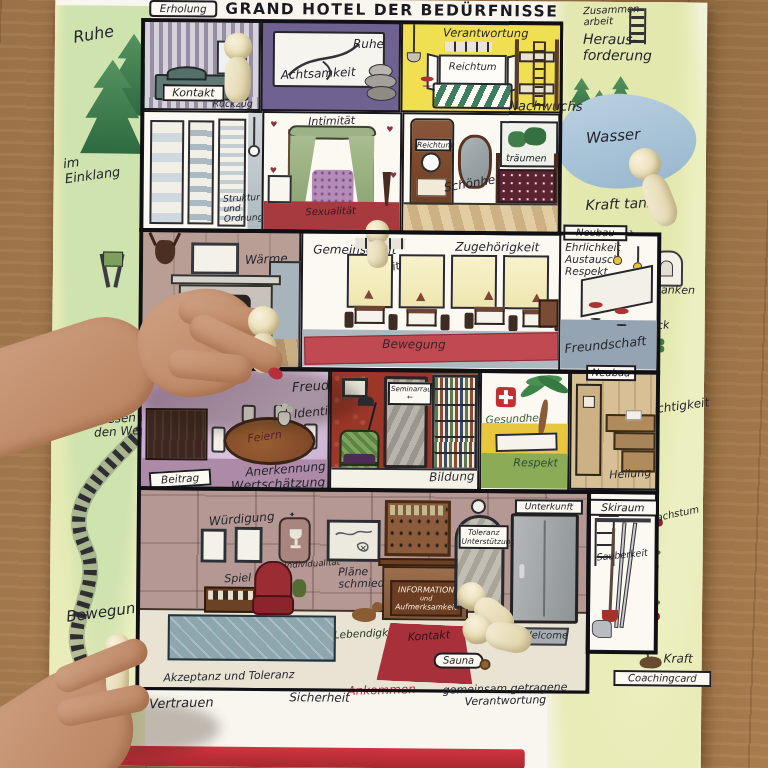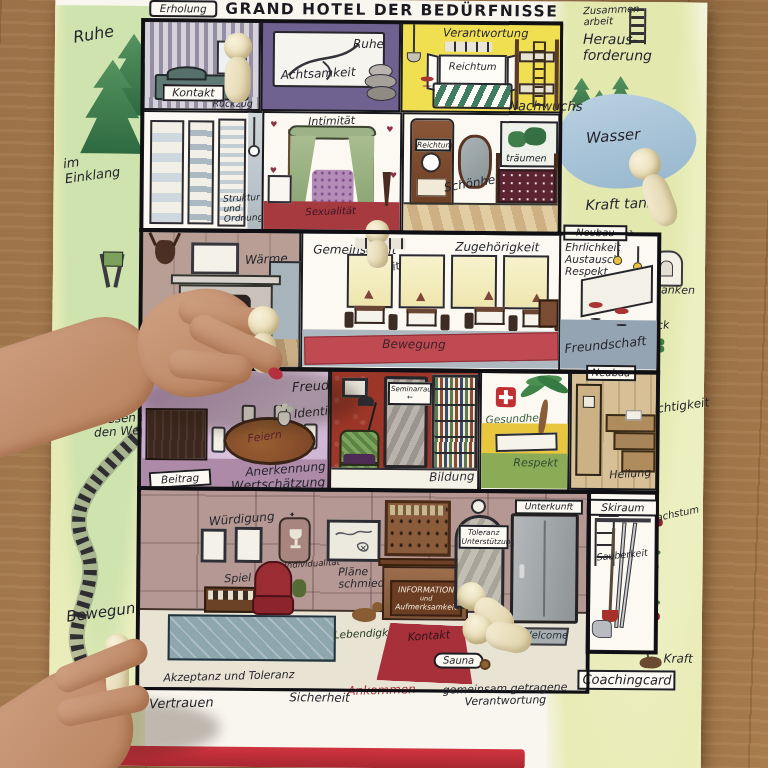--- a/index.html
+++ b/index.html
@@ -493,21 +493,21 @@
            border-left:2.5px solid #2c2c30;border-right:2.5px solid #2c2c30;
            background:repeating-linear-gradient(180deg,transparent 0 10px,#2c2c30 10px 12px)"></div>
       <div class="abs" style="left:28px;top:28px;width:4px;height:106px;background:#caccd0;border:1px solid #333;transform:rotate(4deg);box-sizing:border-box"></div>
       <div class="abs" style="left:36px;top:28px;width:4px;height:106px;background:#caccd0;border:1px solid #333;transform:rotate(7deg);box-sizing:border-box"></div>
       <div class="abs" style="left:20px;top:34px;width:3px;height:84px;background:#5a4a3c;transform:rotate(2deg)"></div>
       <div class="abs" style="left:12px;top:116px;width:16px;height:12px;background:#a83028;border-radius:0 0 40% 40%"></div>
       <div class="abs" style="left:2px;top:126px;width:20px;height:18px;background:#b8bcc0;border:1.5px solid #4a4a50;border-radius:30% 30% 10% 40%;box-sizing:border-box"></div>
       <div class="ink" style="left:6px;top:56px;font-size:9.5px;transform:rotate(-6deg)">Sauberkeit</div>
     </div>
     <div class="box" style="left:536px;top:497px;width:62px;font-size:10.5px;border-radius:3px">Skiraum</div>
-    <div class="box" style="left:528px;top:668px;width:88px;font-size:13px">Coachingcard</div>
+    <div class="box" style="left:564px;top:668px;width:88px;font-size:10px">Coachingcard</div>
 
     <div class="frame" style="left:86px;top:20px;width:422px;height:214px"></div>
     <div class="frame" style="left:86px;top:230px;width:522px;height:142px"></div>
     <div class="frame" style="left:86px;top:368px;width:522px;height:124px"></div>
     <div class="frame" style="left:86px;top:488px;width:454px;height:204px"></div>
     <div class="frame" style="left:536px;top:488px;width:72px;height:164px"></div>
 
     <div class="ink" style="left:100px;top:698px;font-size:13px;transform:rotate(-2deg)">Vertrauen</div>
     <div class="ink" style="left:240px;top:692px;font-size:12px">Sicherheit</div>
     <div class="ink wrap" style="left:376px;top:682px;width:160px;font-size:11px;text-align:center;transform:rotate(-2deg)">gemeinsam getragene Verantwortung</div>

